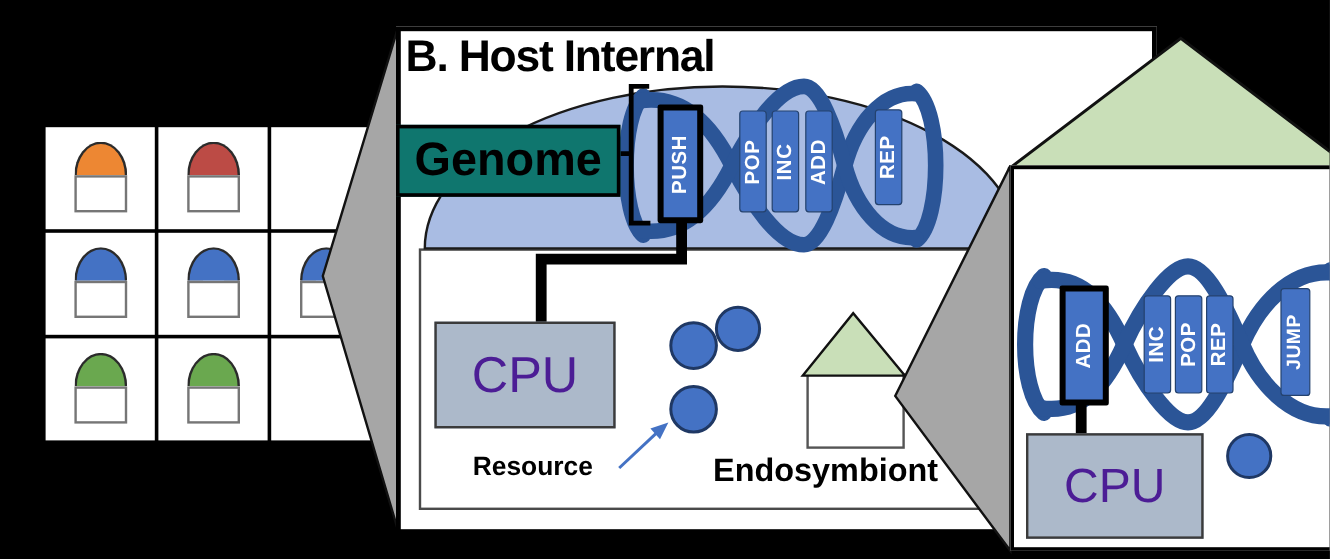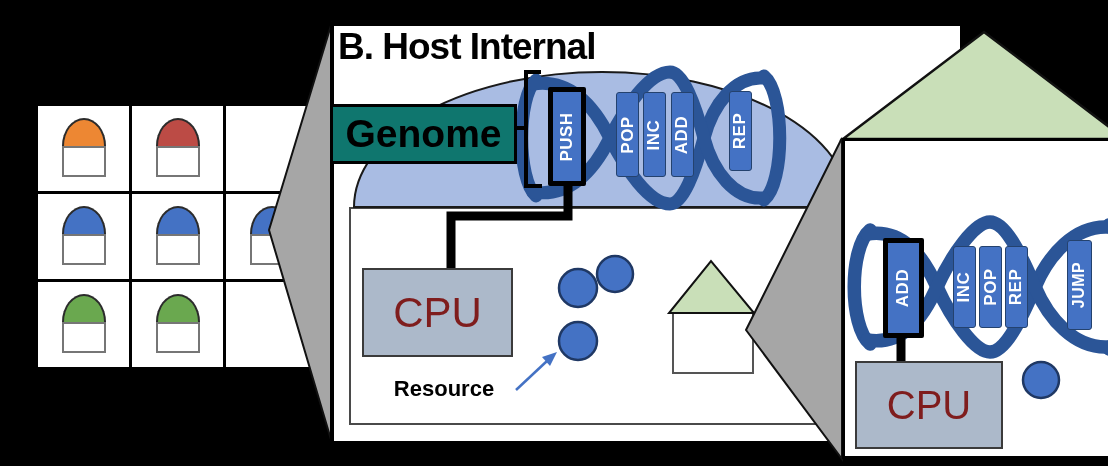--- a/index.html
+++ b/index.html
@@ -21,21 +21,21 @@
   #panelB{position:absolute;left:303px;top:22px;width:634px;height:423px;background:#fff;
           border:4px solid #000;box-sizing:border-box;z-index:3;}
   #innerB{position:absolute;left:322px;top:207px;width:609px;height:218px;background:#fff;
           border:2px solid #4a4a4a;box-sizing:border-box;z-index:4;}
   .ttl{position:absolute;color:#000;font-weight:bold;z-index:6;}
   #titleB{left:311px;top:26px;font-size:37px;letter-spacing:-1px;}
   #genomeBox{position:absolute;left:303px;top:104px;width:187px;height:60px;background:#0f766e;
              border:3px solid #000;box-sizing:border-box;display:flex;align-items:center;
              justify-content:center;font-size:39px;font-weight:bold;z-index:6;}
   .cpu{position:absolute;background:#ACB9CA;border:2px solid #3b3b3b;box-sizing:border-box;
-       display:flex;align-items:center;justify-content:center;color:#7f1d1d;z-index:6;}
+       display:flex;align-items:center;justify-content:center;color:#4c1d95;z-index:6;}
   #cpuB{left:335px;top:268px;width:151px;height:89px;font-size:42px;}
   #lblResource{left:337px;top:376px;width:160px;text-align:center;font-size:22px;}
   #lblEndo{left:552px;top:377px;width:218px;text-align:center;font-size:27px;}
   
   .instr{position:absolute;background:#4472C4;border:1.5px solid #24426e;border-radius:3px;
          box-sizing:border-box;display:flex;align-items:center;justify-content:center;
          color:#fff;font-weight:bold;font-size:17px;z-index:6;}
   .instr .vtext{transform:rotate(-90deg);white-space:nowrap;letter-spacing:.5px;}
   .instr.hl{border:5px solid #000;border-radius:2px;}
   #iPUSH{left:521px;top:87px;width:38px;height:99px;}
@@ -154,20 +154,21 @@
       <span class="vtext">INC</span>
     </div>
   <div id="iADD" class="instr">
       <span class="vtext">ADD</span>
     </div>
   <div id="iREP" class="instr">
       <span class="vtext">REP</span>
     </div>
   <div id="cpuB" class="cpu">CPU</div>
   <div id="lblResource" class="ttl">Resource</div>
+  <div id="lblEndo" class="ttl">Endosymbiont</div>
 
   <svg id="overlayR" class="layer">
     <polygon points="719,330 815,138 815,459" fill="#A6A6A6" stroke="#111" stroke-width="2"></polygon>
     <polygon points="816,139 1098,139 957,32" fill="#C9DFB8" stroke="#111" stroke-width="2.5"></polygon>
   </svg>
 
   <div id="panelC"></div>
 
   <svg id="cshapes" class="layer">
 

